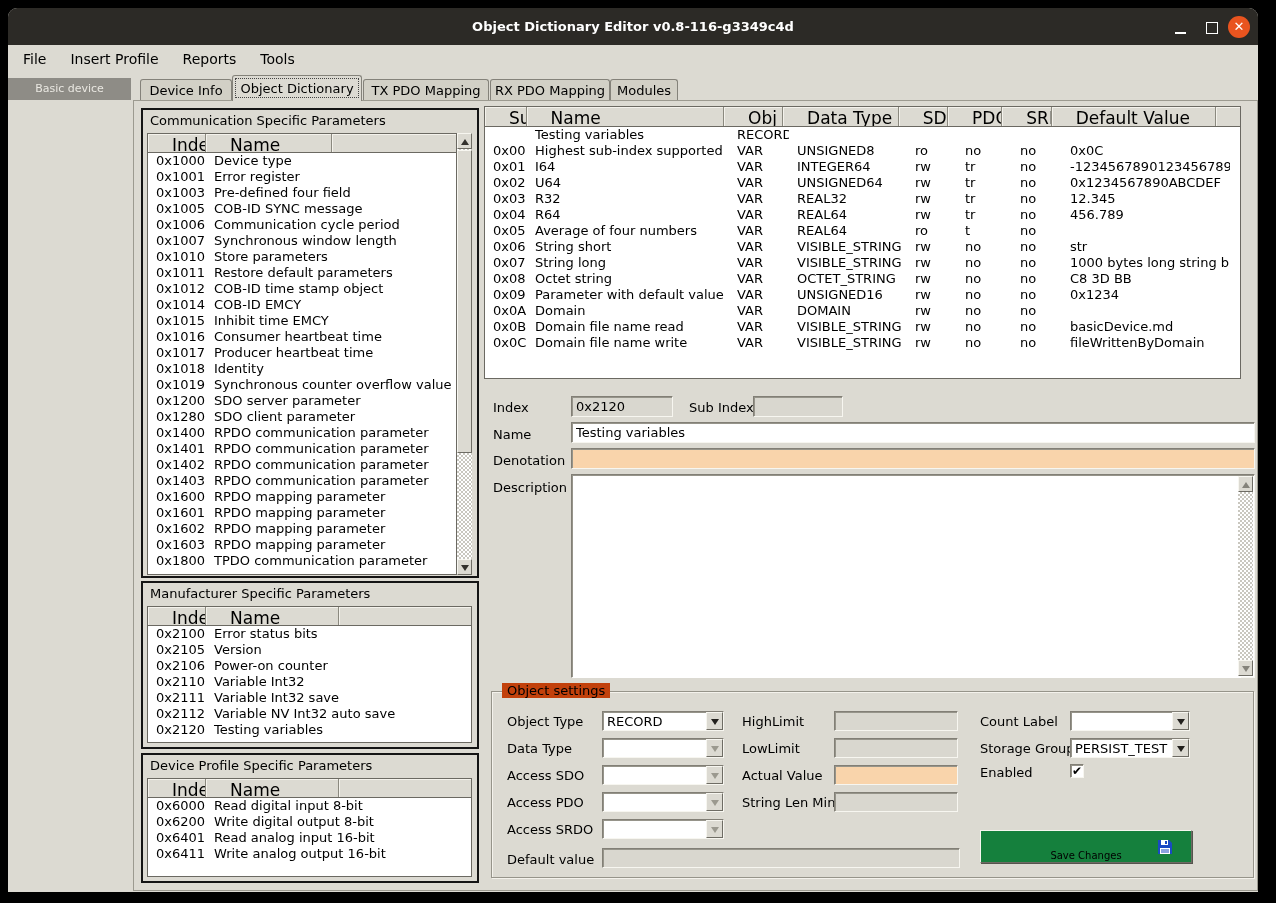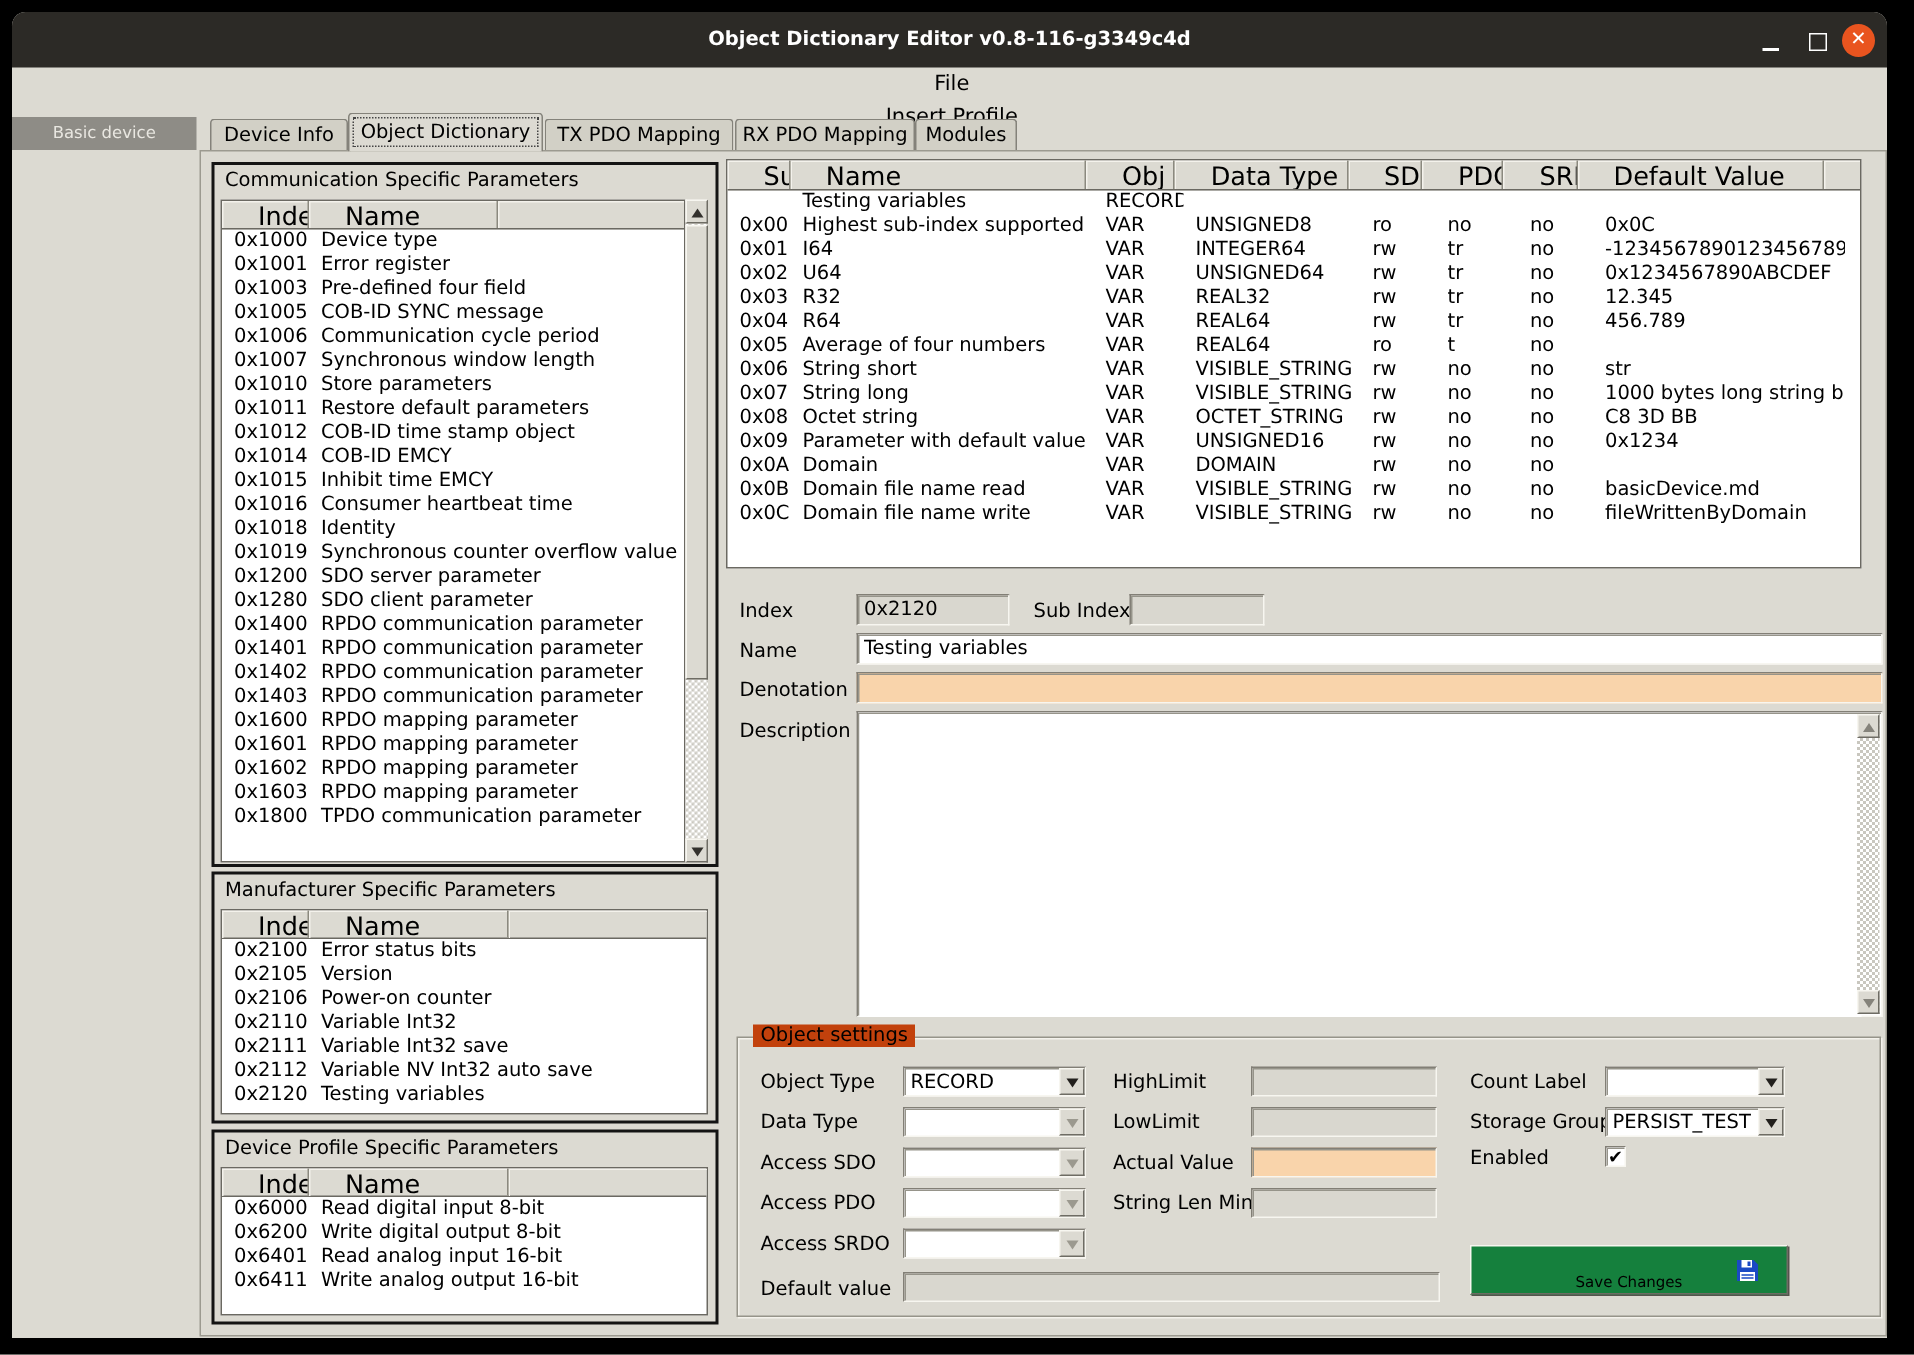--- a/index.html
+++ b/index.html
@@ -7,21 +7,21 @@
        font-family:"DejaVu Sans","Liberation Sans",sans-serif;font-size:13px;color:#000;}
   .window{position:absolute;left:8px;top:8px;width:1250px;height:884px;background:#dcdad2;border-radius:9px 9px 0 0;}
   
   .titlebar{position:absolute;left:0;top:0;width:100%;height:37px;background:#2c2a26;border-radius:9px 9px 0 0;}
   .title{position:absolute;left:0;right:0;top:0;height:37px;line-height:37px;text-align:center;color:#ffffff;font-weight:bold;font-size:13px;}
   .ctl-min{position:absolute;right:72px;top:24px;width:11px;height:2px;background:#fff;}
   .ctl-max{position:absolute;right:40px;top:14px;width:10px;height:10px;border:1.5px solid #fff;background:transparent;}
   .ctl-close{position:absolute;right:8px;top:8px;width:22px;height:22px;border-radius:50%;background:#e9541f;color:#fff;
              text-align:center;line-height:21px;font-size:13px;font-weight:bold;}
   
-  .menubar{position:absolute;left:0;top:37px;width:100%;height:28px;display:flex;align-items:center;font-size:14px;padding-left:3px;box-sizing:border-box;flex-direction:column;}
+  .menubar{position:absolute;left:0;top:37px;width:100%;height:28px;display:flex;align-items:center;font-size:14px;padding-left:3px;box-sizing:border-box;}
   .menu-item{padding:3px 12px;white-space:nowrap;}
   
   .content{position:absolute;left:0;top:65px;width:100%;height:819px;}
   .sidebar{position:absolute;left:0;top:0;width:125px;height:100%;}
   .device-tab{position:absolute;left:0;top:5px;width:123px;height:22px;background:#8e8c86;color:#e9e7e1;
               font-size:11px;text-align:center;line-height:22px;}
   .notebook{position:absolute;left:125px;top:0;width:1125px;height:100%;}
   .tabstrip{position:absolute;left:0;top:0;width:100%;height:27px;}
   .tab{position:absolute;height:21px;line-height:21px;top:6px;background:#d2d0c6;border:1px solid #84827a;border-bottom:none;
        border-radius:3px 3px 0 0;text-align:center;font-size:13px;white-space:nowrap;}
@@ -165,20 +165,24 @@
                 </div>
                 <div class="trow">
                   <span class="tc c0">0x1015</span>
                   <span class="tc c1">Inhibit time EMCY</span>
                 </div>
                 <div class="trow">
                   <span class="tc c0">0x1016</span>
                   <span class="tc c1">Consumer heartbeat time</span>
                 </div>
                 <div class="trow">
+                  <span class="tc c0">0x1017</span>
+                  <span class="tc c1">Producer heartbeat time</span>
+                </div>
+                <div class="trow">
                   <span class="tc c0">0x1018</span>
                   <span class="tc c1">Identity</span>
                 </div>
                 <div class="trow">
                   <span class="tc c0">0x1019</span>
                   <span class="tc c1">Synchronous counter overflow value</span>
                 </div>
                 <div class="trow">
                   <span class="tc c0">0x1200</span>
                   <span class="tc c1">SDO server parameter</span>

